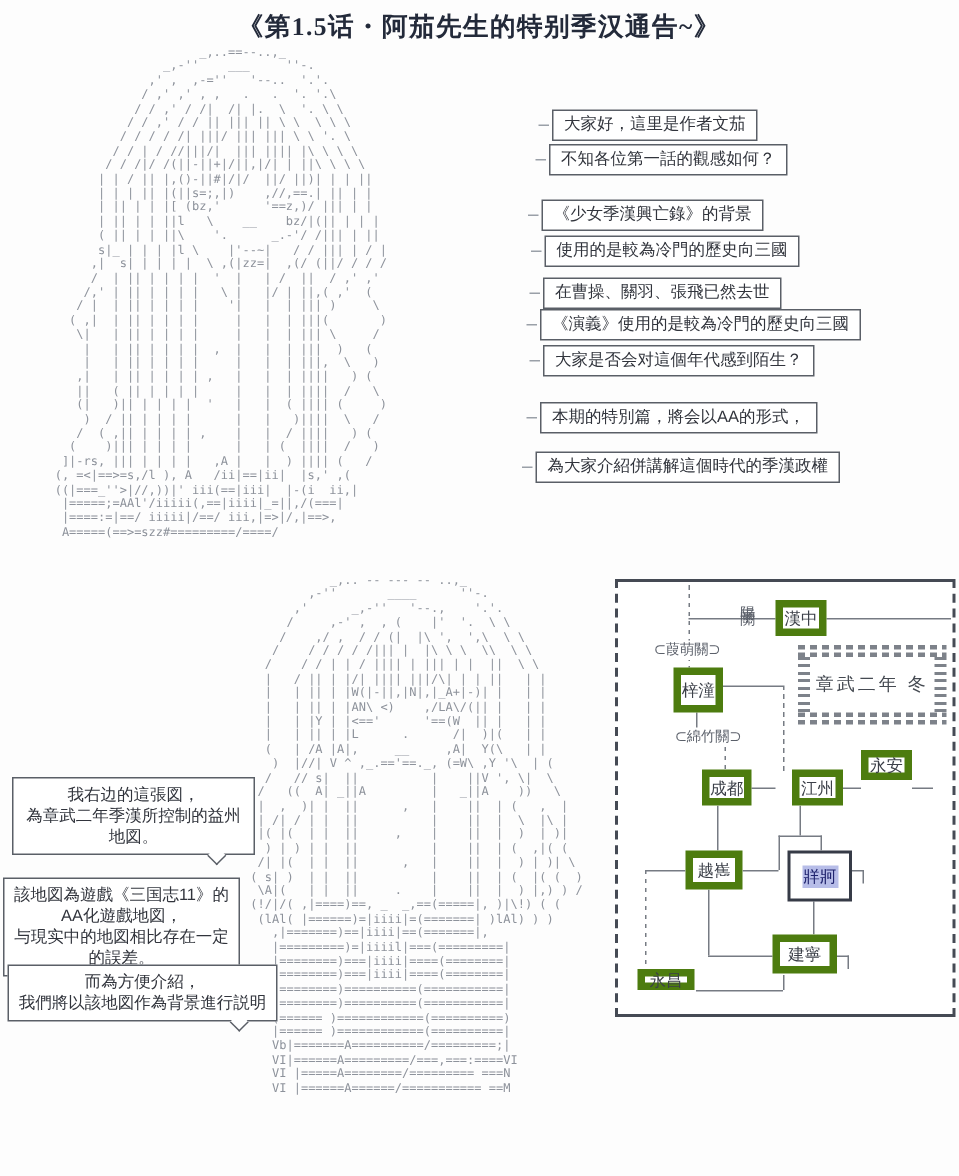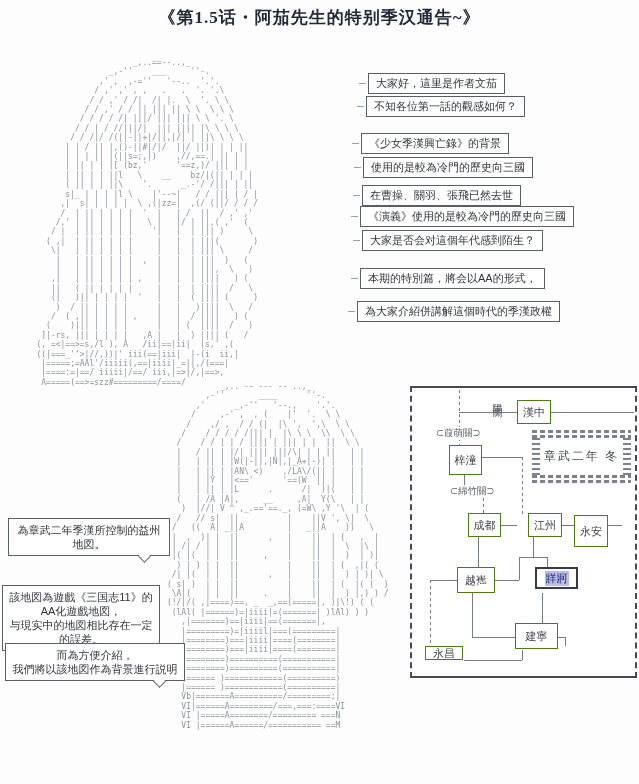--- a/index.html
+++ b/index.html
@@ -1,36 +1,36 @@
 <!DOCTYPE html>
 <html><head>
 <meta charset="utf-8">
 <style>
   html,body{margin:0;padding:0;background:#fdfdfd;width:639px;height:784px;position:relative;overflow:hidden;}
   *{box-sizing:border-box;}
   .title{position:absolute;top:6px;left:0;width:639px;text-align:center;
     font:bold 17px "Liberation Serif","DejaVu Serif",serif;color:#232a3a;letter-spacing:1px;}
   pre.aa{position:absolute;margin:0;font-family:"DejaVu Sans Mono",monospace;
     font-size:8px;line-height:9.4px;color:#8d929b;letter-spacing:0;z-index:1;}
-  #aa-top{left:22px;top:30px;margin-top:28px;}
+  #aa-top{left:22px;top:30px;}
   #aa-bottom{left:138px;top:382px;}
   
   .rb{position:absolute;border:1px solid #5a5f67;background:#fff;padding:3px 7px;
     font:11px/13px "Liberation Sans",sans-serif;color:#31343c;white-space:nowrap;z-index:5;}
   .rb::before{content:"";position:absolute;left:-10px;top:45%;width:7px;height:1px;background:#9aa0a8;}
   .lb{position:absolute;border:1px solid #5a5f67;background:#fff;padding:4px 6px;
     font:11px/14px "Liberation Sans",sans-serif;color:#31343c;text-align:center;z-index:5;}
   .lb::after{content:"";position:absolute;right:20px;bottom:-6px;width:8px;height:8px;
     background:#fff;border-right:1px solid #5a5f67;border-bottom:1px solid #5a5f67;
     transform:rotate(45deg);}
   
   .map{position:absolute;left:410px;top:386px;width:227px;height:292px;background:#fff;
     border-top:2px solid #454a54;border-bottom:2px solid #454a54;
     border-left:2px dashed #454a54;border-right:2px dashed #454a54;z-index:4;}
-  .city{position:absolute;border:1px solid #4d7c0f;background:#fff;display:flex;
+  .city{position:absolute;border:5px solid #4d7c0f;background:#fff;display:flex;
     align-items:center;justify-content:center;
     font:11px "Liberation Sans",sans-serif;color:#3c4049;z-index:3;}
   .city.hl{border:2px solid #363b47;}
   .city.hl span{background:#b7bde8;color:#20246e;padding:0 1px;}
   .pass{position:absolute;font:9.5px "Liberation Sans",sans-serif;color:#5b606a;
     background:#fff;padding:0 2px;z-index:3;white-space:nowrap;}
   .pass.vert{writing-mode:vertical-rl;letter-spacing:2px;font-size:10px;padding:2px 0;}
   .era{position:absolute;left:118px;top:42px;width:103px;height:53px;z-index:2;}
   .era .hb{position:absolute;left:2px;right:2px;height:3px;
     background:repeating-linear-gradient(90deg,#7d828a 0 5px,transparent 5px 8px);}
@@ -124,20 +124,21 @@
 <div class="rb" style="left:366px;top:96px">不知各位第一話的觀感如何？</div>
 <div class="rb" style="left:361px;top:133px">《少女季漢興亡錄》的背景</div>
 <div class="rb" style="left:363px;top:157px">使用的是較為冷門的歷史向三國</div>
 <div class="rb" style="left:362px;top:185px">在曹操、關羽、張飛已然去世</div>
 <div class="rb" style="left:360px;top:206px">《演義》使用的是較為冷門的歷史向三國</div>
 <div class="rb" style="left:362px;top:230px">大家是否会对這個年代感到陌生？</div>
 <div class="rb" style="left:360px;top:268px">本期的特別篇，將会以AA的形式，</div>
 <div class="rb" style="left:357px;top:301px">為大家介紹併講解這個時代的季漢政權</div>
 
 <div class="lb" style="left:8px;top:518px;width:162px">
+  <div>我右边的這張図，</div>
   <div>為章武二年季漢所控制的益州地図。</div>
 </div>
 <div class="lb" style="left:2px;top:585px;width:158px">
   <div>該地図為遊戲《三国志11》的AA化遊戲地図，</div>
   <div>与現实中的地図相比存在一定的誤差。</div>
 </div>
 <div class="lb" style="left:5px;top:643px;width:180px">
   <div>而為方便介紹，</div>
   <div>我們將以該地図作為背景進行説明</div>
 </div>
@@ -191,27 +192,27 @@
     </div>
   <div class="city" style="left:37px;top:57px;width:33px;height:30px">
       <span>梓潼</span>
     </div>
   <div class="city" style="left:56px;top:125px;width:33px;height:24px">
       <span>成都</span>
     </div>
   <div class="city" style="left:116px;top:125px;width:34px;height:24px">
       <span>江州</span>
     </div>
-  <div class="city" style="left:162px;top:127px;width:34px;height:32px">
+  <div class="city" style="left:162px;top:112px;width:34px;height:20px">
       <span>永安</span>
     </div>
   <div class="city" style="left:45px;top:179px;width:38px;height:26px">
       <span>越嶲</span>
     </div>
-  <div class="city hl" style="left:123px;top:179px;width:43px;height:22px">
+  <div class="city hl" style="left:113px;top:179px;width:43px;height:34px">
       <span>牂牁</span>
     </div>
   <div class="city" style="left:103px;top:235px;width:43px;height:26px">
       <span>建寧</span>
     </div>
   <div class="city" style="left:13px;top:258px;width:38px;height:14px">
       <span>永昌</span>
     </div>
 </div>
 

